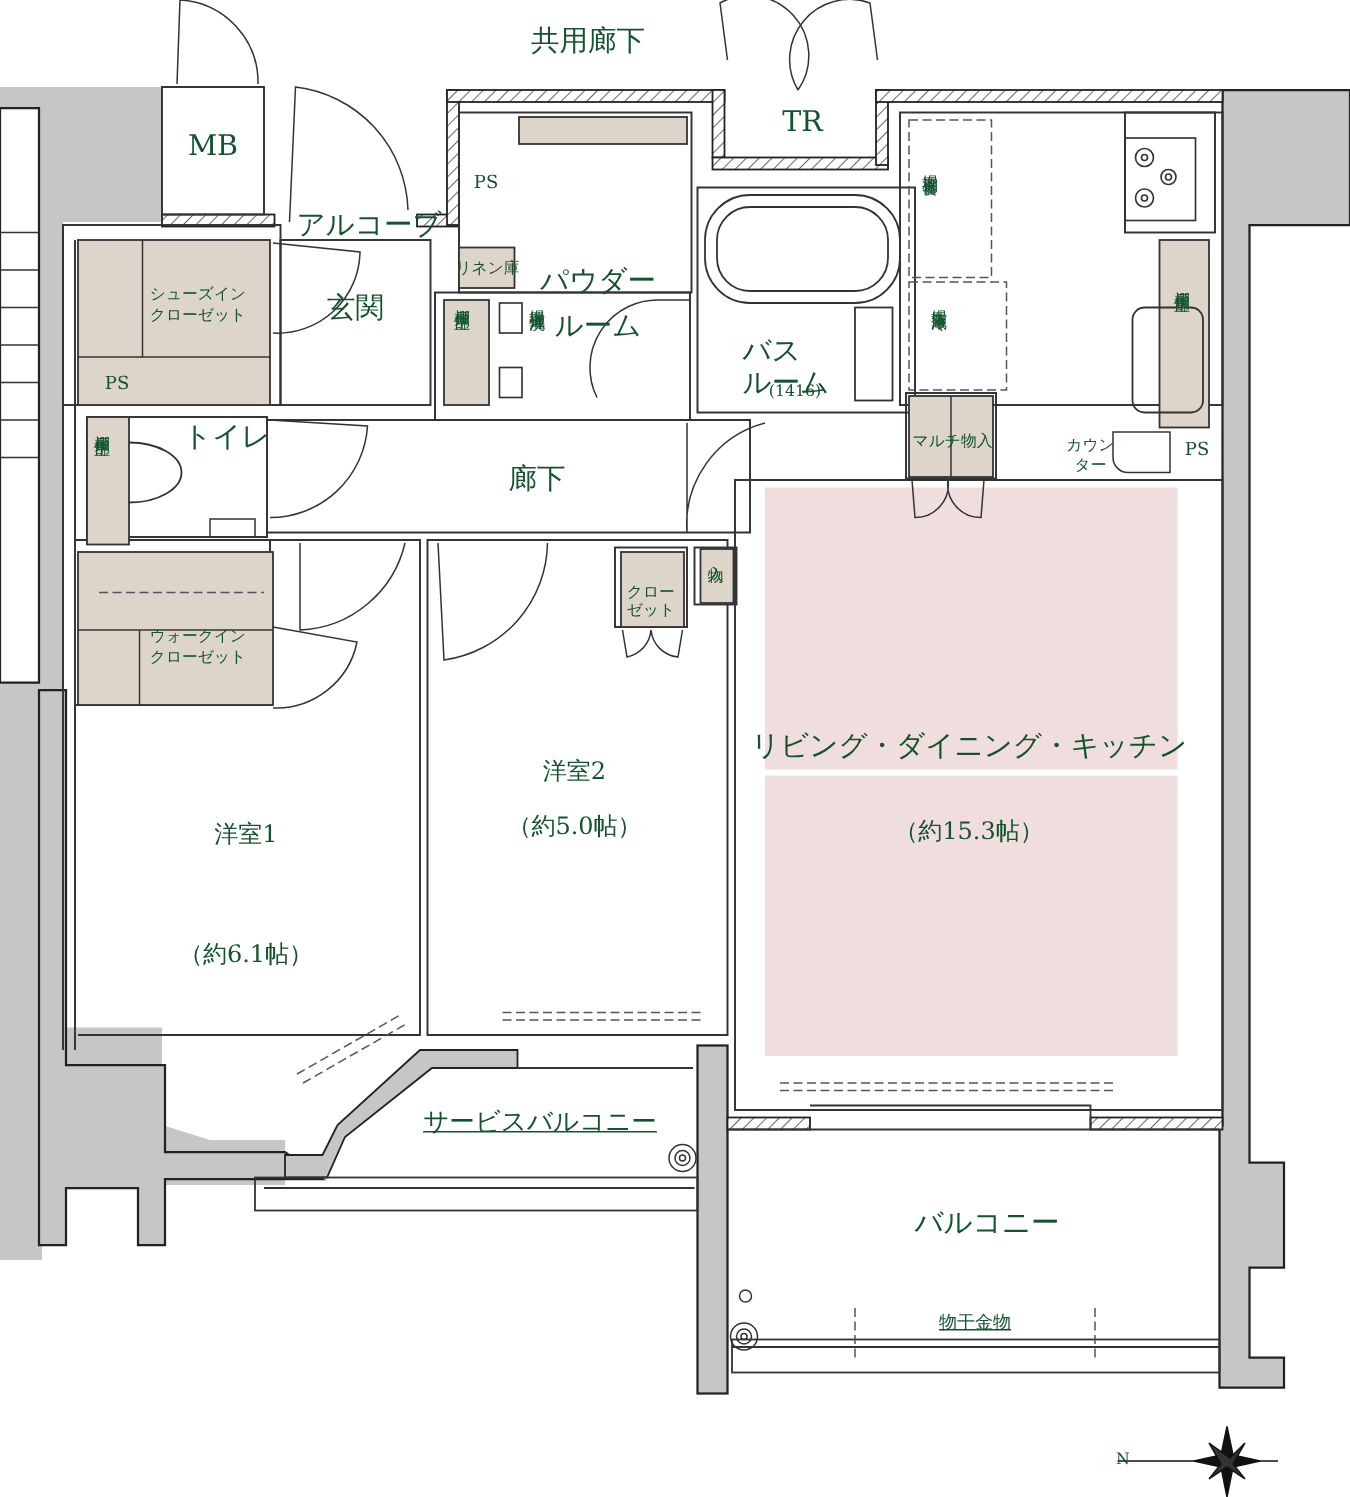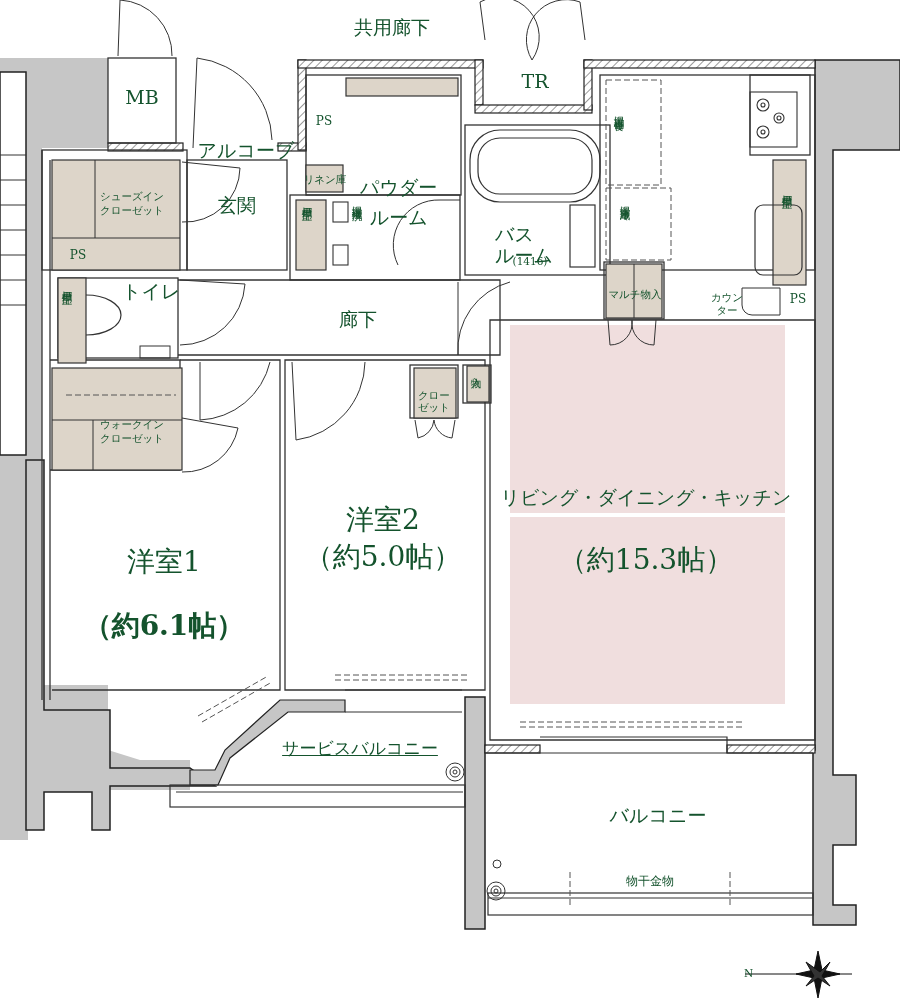--- a/index.html
+++ b/index.html
@@ -1,20 +1,20 @@
 <!DOCTYPE html>
 <html><head>
 <meta charset="utf-8">
 <style>
   html,body{margin:0;padding:0;background:#fff;}
   body{width:900px;height:998px;position:relative;overflow:hidden;font-family:"DejaVu Serif","Liberation Serif",serif;color:#222;}
   svg.plan{position:absolute;left:0;top:0;width:900px;height:998px;}
   .lbl{position:absolute;white-space:nowrap;line-height:1;color:#14532d;font-family:"DejaVu Serif","Liberation Serif",serif;}
   .vert{writing-mode:vertical-rl;text-orientation:upright;letter-spacing:-1px;}
-  .l-xl{font-size:28px;}
+  .l-xl{font-size:16px;}
   .l-lg{font-size:19px;}
   .l-md{font-size:17px;}
   .l-sm{font-size:12px;}
   .l-xs{font-size:10.5px;}
   .c{transform:translateX(-50%);}
 </style>
 </head>
 <body>
 
 <svg class="plan" viewBox="0 0 900 998" xmlns="http://www.w3.org/2000/svg">
@@ -221,23 +221,23 @@
 <div class="lbl l-xs vert" style="left:782px;top:190px;">上部吊戸棚</div>
 
 <div class="lbl l-lg c" style="left:358px;top:310px;">廊下</div>
 <div class="lbl l-xs c" style="left:132px;top:418px;text-align:left;white-space:pre-line;line-height:1.3;">ウォークイン
 クローゼット</div>
 <div class="lbl l-xs c" style="left:434px;top:390px;text-align:left;white-space:pre-line;line-height:1.1;">クロー
 ゼット</div>
 <div class="lbl l-xs vert" style="left:471px;top:370px;">物入</div>
 
 <div class="lbl l-xl c" style="left:164px;top:548px;">洋室1</div>
-<div class="lbl l-xl c" style="left:164px;top:612px;font-weight:bold;">（約6.1帖）</div>
+<div class="lbl l-xl c" style="left:164px;top:628px;">（約6.1帖）</div>
 <div class="lbl l-xl c" style="left:383px;top:506px;">洋室2</div>
 <div class="lbl l-xl c" style="left:383px;top:543px;">（約5.0帖）</div>
 
 <div class="lbl l-lg c" style="left:646px;top:488px;">リビング・ダイニング・キッチン</div>
 <div class="lbl l-xl c" style="left:646px;top:546px;">（約15.3帖）</div>
 
 <div class="lbl l-md c" style="left:360px;top:740px;text-decoration:underline;">サービスバルコニー</div>
 <div class="lbl l-lg c" style="left:658px;top:806px;">バルコニー</div>
-<div class="lbl l-sm c" style="left:650px;top:875px;">物干金物</div>
+<div class="lbl l-sm c" style="left:650px;top:875px;text-decoration:underline;">物干金物</div>
 <div class="lbl l-xs" style="left:744px;top:968px;">N</div>
 
 </body></html>

